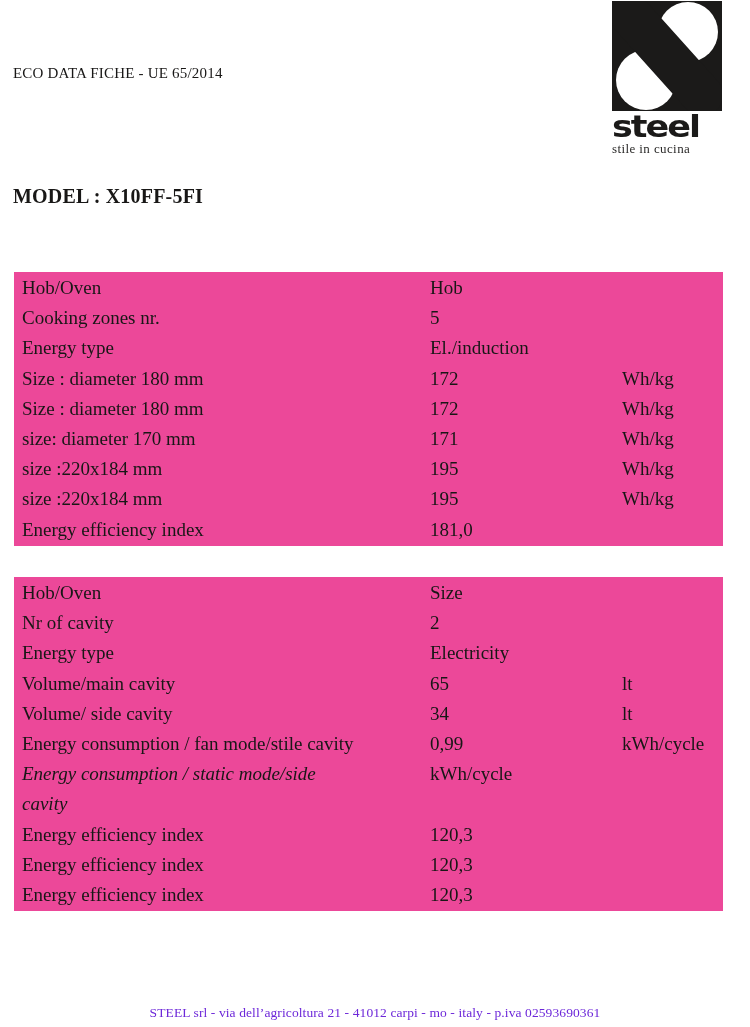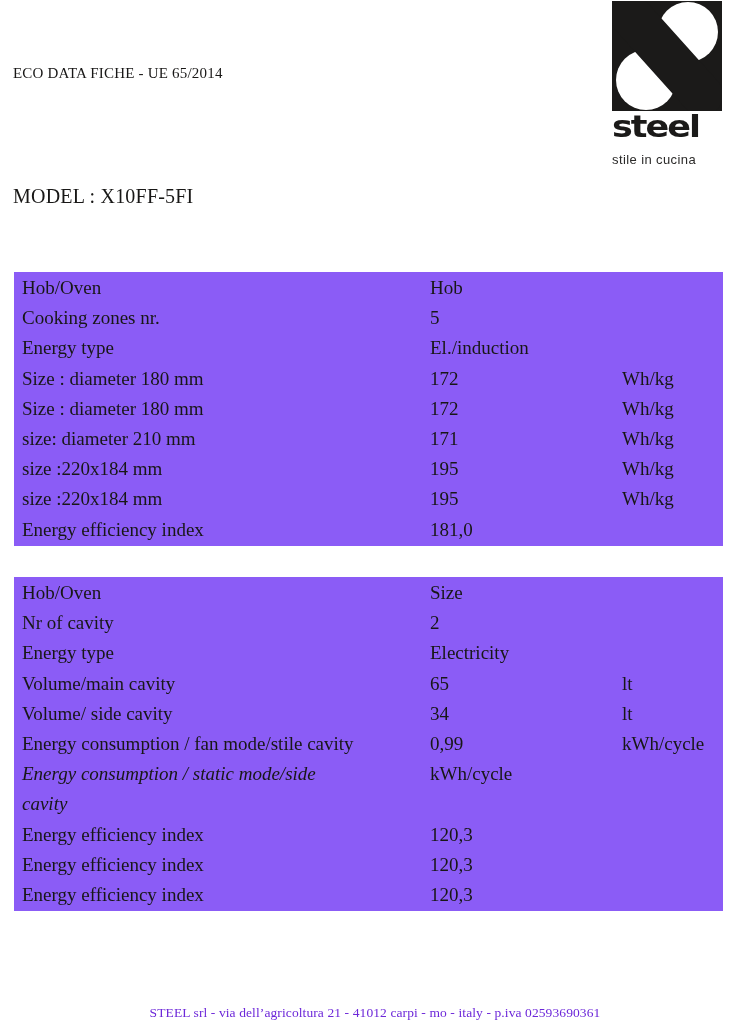--- a/index.html
+++ b/index.html
@@ -12,44 +12,44 @@
     color:#181716;
     overflow:hidden;
   }
   .doc-title {
     position:absolute; left:13px; top:65px;
     font-size:15px; font-weight:400; letter-spacing:0.2px;
     white-space:nowrap;
   }
   .model-line {
     position:absolute; left:13px; top:185px;
-    font-size:20px; font-weight:400; letter-spacing:0.2px;
+    font-size:20px; font-weight:700; letter-spacing:0.2px;
     white-space:nowrap;
   }
   .logo {
     position:absolute; left:612px; top:1px; width:110px;
     text-align:left;
   }
   .logo-mark { display:block; width:110px; height:110px; }
   .logo-word {
     font-family:"DejaVu Sans", sans-serif;
     font-weight:bold; font-size:35px; line-height:0.8;
     letter-spacing:-2px; color:#1b1a19;
     margin-top:3px;
     transform:scaleY(0.88); transform-origin:top left;
     white-space:nowrap;
   }
   .logo-tagline {
-    font-family:Liberation Sans, sans-serif;
+    font-family:Liberation Serif, serif;
     font-size:13px; line-height:1; letter-spacing:0.4px;
-    color:#2b2a29; margin-top:11px; white-space:nowrap;
+    color:#2b2a29; margin-top:0; white-space:nowrap;
   }
   .datatable {
     position:absolute; left:14px; width:709px;
-    background:#8b5cf6;
+    background:#ec4899;
     padding:1px 0;
   }
   .datatable.t1 { top:272px; }
   .datatable.t2 { top:577px; }
   .row { display:flex; align-items:flex-start; }
   .cell { font-size:19px; line-height:30.2px; }
   .cell.label { width:416px; padding-left:8px; }
   .cell.label .label-inner { display:block; }
   .label-narrow { max-width:340px;font-style:italic; }
   .cell.value { width:192px; }
@@ -117,21 +117,21 @@
       <div class="row">
         <div class="cell label">
           <span class="label-inner">Size : diameter 180 mm</span>
         </div>
         <div class="cell value">172</div>
         <div class="cell unit">Wh/kg</div>
       </div>
 
       <div class="row">
         <div class="cell label">
-          <span class="label-inner">size: diameter 210 mm</span>
+          <span class="label-inner">size: diameter 170 mm</span>
         </div>
         <div class="cell value">171</div>
         <div class="cell unit">Wh/kg</div>
       </div>
 
       <div class="row">
         <div class="cell label">
           <span class="label-inner">size :220x184 mm</span>
         </div>
         <div class="cell value">195</div>

